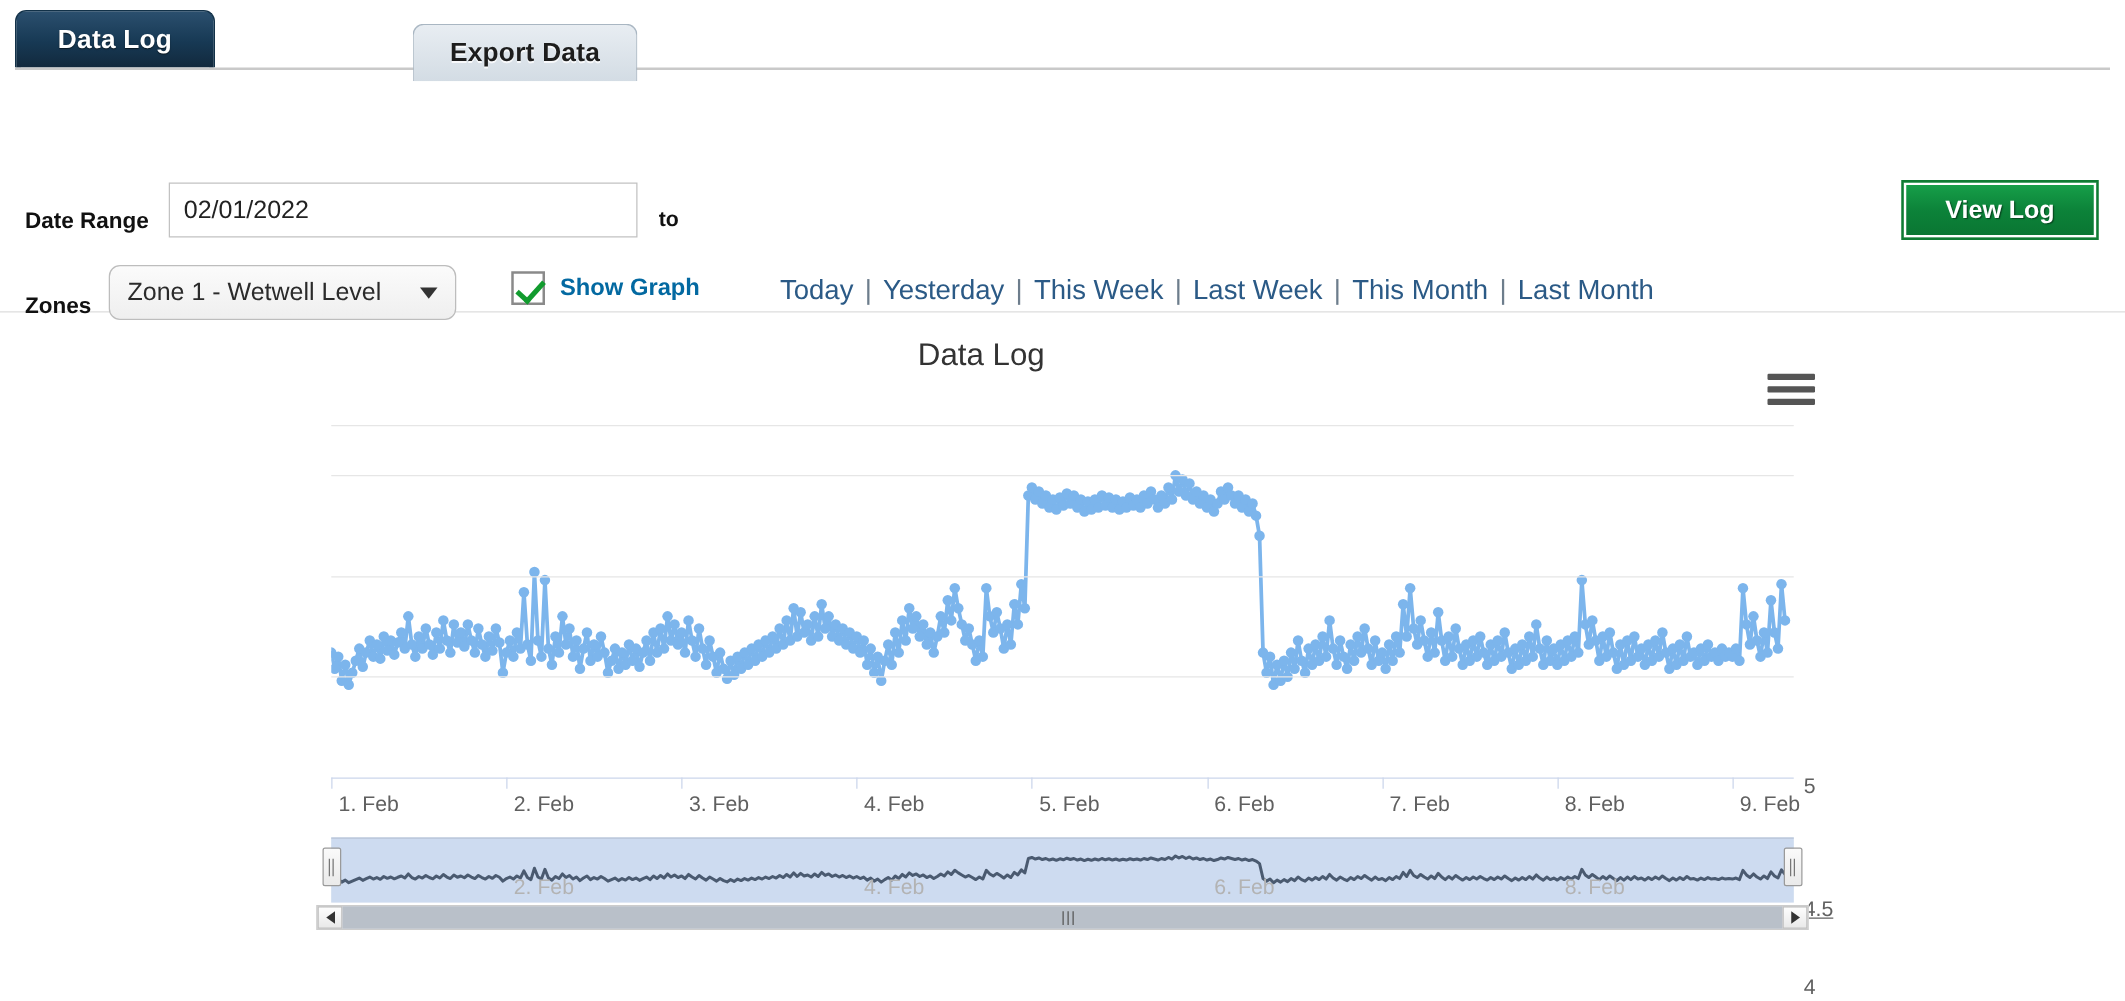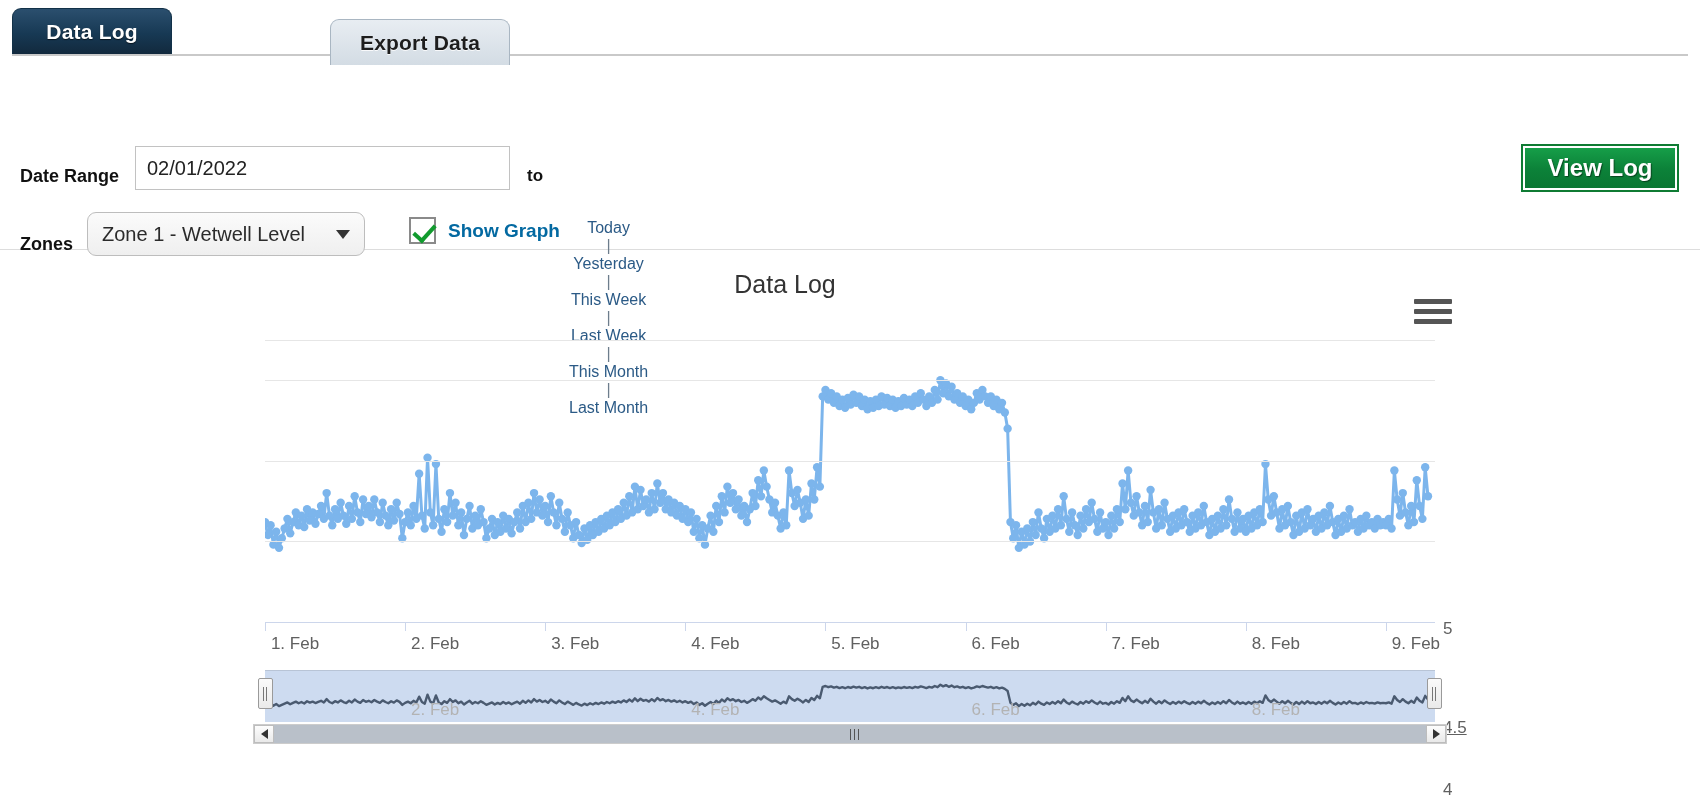--- a/index.html
+++ b/index.html
@@ -71,21 +71,21 @@
   }
   #date-from { left: 135px; width: 375px; }
   #date-to   { left: 555px; width: 375px; }
 
   .viewlog {
     position: absolute; left: 1521px; top: 88px; width: 158px; height: 48px;
     border: 2px solid #0f7b33;
     background: linear-gradient(180deg,#17a14a 0%, #0c8239 52%, #0a7532 100%);
     box-shadow: inset 0 0 0 2px #ffffff;
     display: flex; align-items: center; justify-content: center;
-    color: #ffffff; font-size: 24px; font-weight: bold;
+    color: #ffffff; font-size: 20px; font-weight: bold;
     text-shadow: 1px 1px 1px rgba(0,0,0,.45);
     cursor: pointer;
   }
 
   .zonesel {
     position: absolute; left: 87px; top: 156px; width: 278px; height: 44px;
     border: 1px solid #bdbdbd; border-radius: 9px;
     background: linear-gradient(180deg,#fbfbfb 0%, #efefef 100%);
     display: flex; align-items: center;
     padding: 0 14px;
@@ -114,23 +114,23 @@
     content: "";
     position: absolute; left: 7px; top: 1px;
     width: 9px; height: 18px;
     border: solid #119b2e;
     border-width: 0 4px 4px 0;
     transform: rotate(42deg);
   }
   .checklabel { font-size: 19px; font-weight: bold; color: #0369a1; }
 
   .quicklinks {
-    position: absolute; left: 569px; top: 163px;
-    font-size: 16px; color: #2b4f74;
-    display: flex; align-items: center; flex-direction: column;
+    position: absolute; left: 624px; top: 163px;
+    font-size: 22px; color: #2b4f74;
+    display: flex; align-items: center;
   }
   .quicklinks a { color: #2b5a86; text-decoration: none; cursor: pointer; }
   .quicklinks .sep { color: #6d7d8c; margin: 0 9px; }
 
   
   .chart { position: absolute; left: 0; top: 250px; width: 1700px; height: 551px; }
   .chart-title {
     position: absolute; left: 0; top: 20px; width: 1700px;
     text-align: center; font-size: 25px; color: #333;
   }

